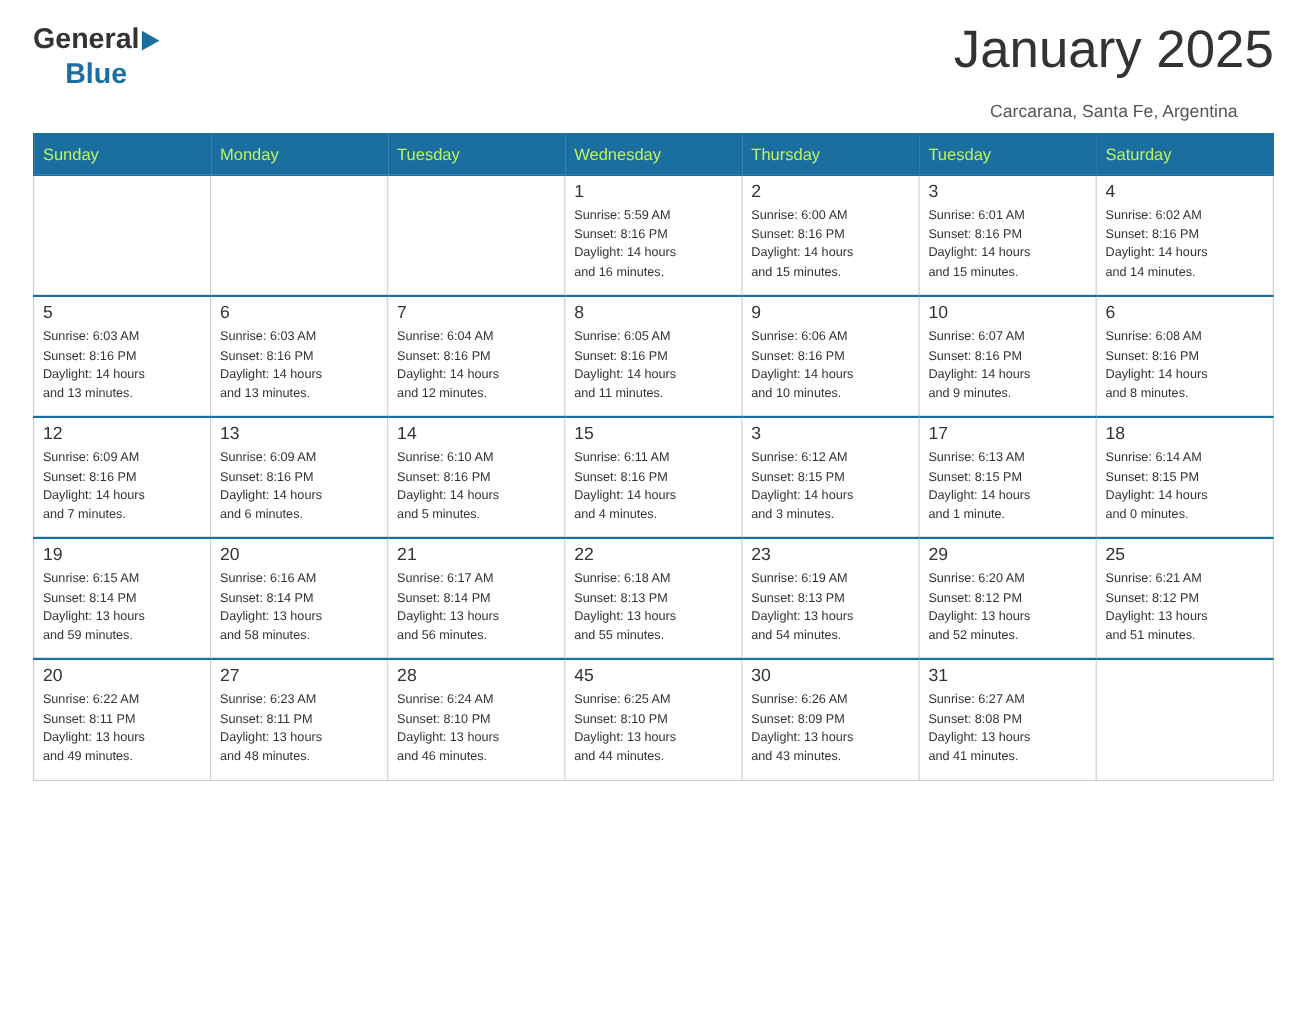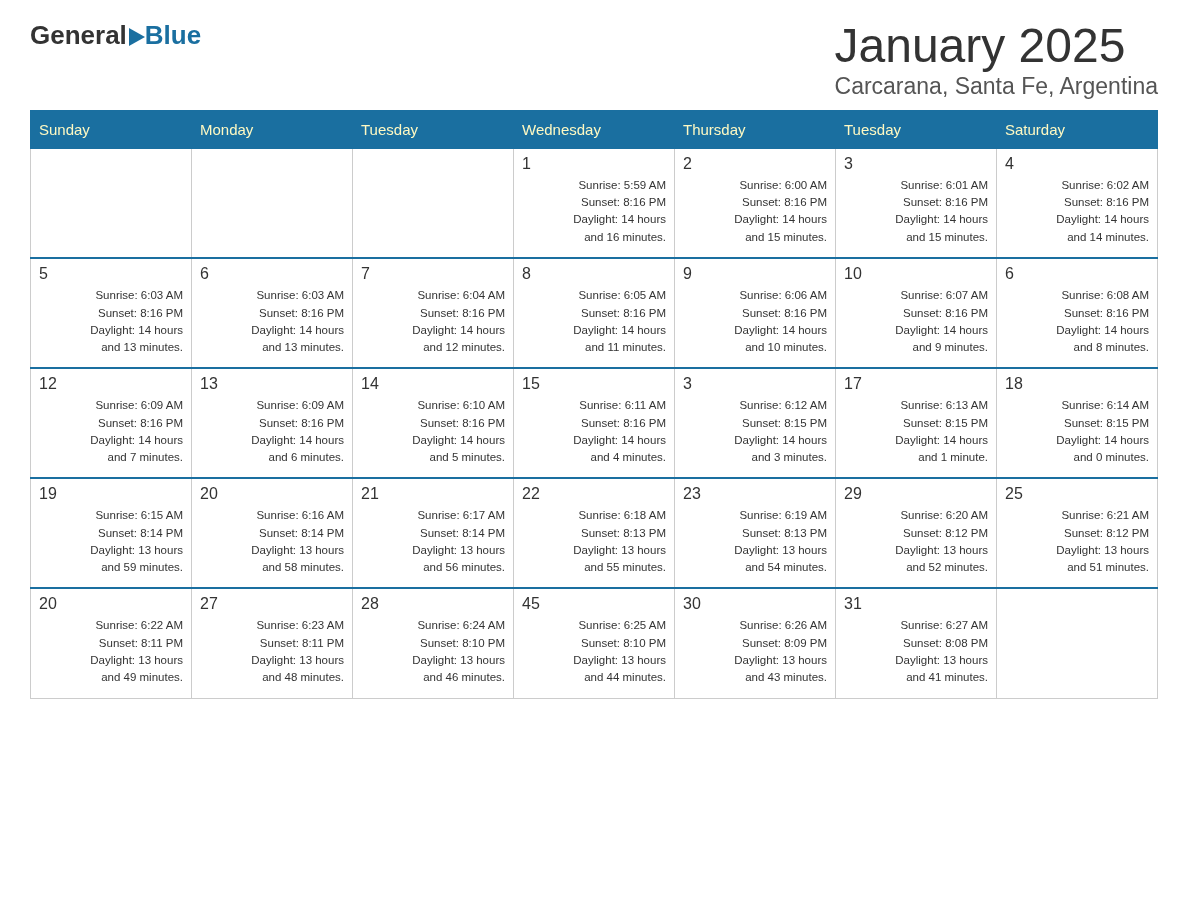--- a/index.html
+++ b/index.html
@@ -15,41 +15,41 @@
       justify-content: space-between;
       align-items: flex-start;
       margin-bottom: 10px;
     }
     .logo {
       display: flex;
       align-items: center;
       gap: 0;
     }
     .title-block {
-      text-align: left;
+      text-align: center;
     }
     .month-title {
       font-size: 48px;
       font-weight: normal;
       color: #333;
       line-height: 1.1;
     }
     .location {
-      font-size: 23px;
+      font-size: 16px;
       color: #555;
-      margin-top: 0;
+      margin-top: 20px;
     }
     .calendar-table {
       width: 100%;
       border-collapse: collapse;
       margin-top: 10px;
     }
     .calendar-table th {
       background-color: #1a6fa0;
-      color: #fef9c3;
+      color: #bef264;
       padding: 10px 8px;
       text-align: left;
       font-size: 15px;
       font-weight: normal;
       border: 1px solid #1a6fa0;
     }
     .calendar-table td {
       border: 1px solid #ccc;
       vertical-align: top;
       padding: 6px 8px;
@@ -60,34 +60,33 @@
       font-size: 16px;
       color: #333;
       font-weight: normal;
       display: block;
       margin-bottom: 4px;
     }
     .day-info {
       font-size: 11.5px;
       color: #333;
       line-height: 1.5;
-      text-align: right;
     }
     .row-divider td {
       border-top: 2px solid #1a6fa0;
     }
     .empty-cell {
       background: #fff;
     }
   </style>
 </head>
 <body>
 
 <div class="header">
-  <div class="logo" style="display:flex;flex-direction:row;align-items:center;">
+  <div class="logo" style="display:flex;flex-direction:column;align-items:center;">
     <div style="display:flex;align-items:center;">
       <span style="font-size:26px;font-weight:bold;color:#333;">General</span>
       <span style="display:inline-block;width:0;height:0;border-top:9px solid transparent;border-bottom:9px solid transparent;border-left:16px solid #1a6fa0;margin-left:2px;margin-top:2px;"></span>
     </div>
     <div>
       <span style="font-size:26px;font-weight:bold;color:#1a6fa0;margin-left:0;">Blue</span>
     </div>
   </div>
   <div class="title-block">
     <div class="month-title">January 2025</div>

